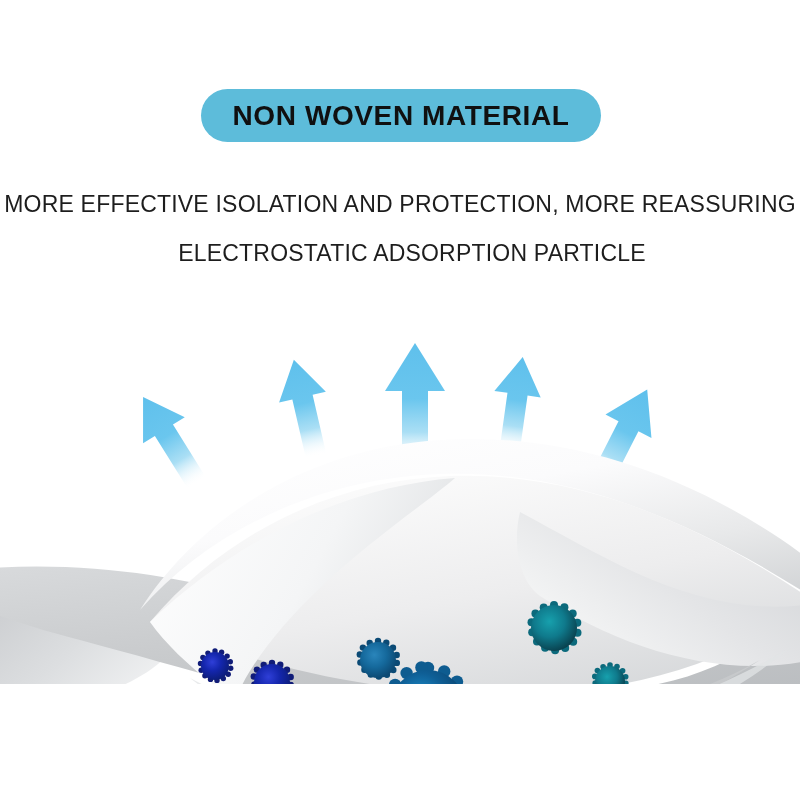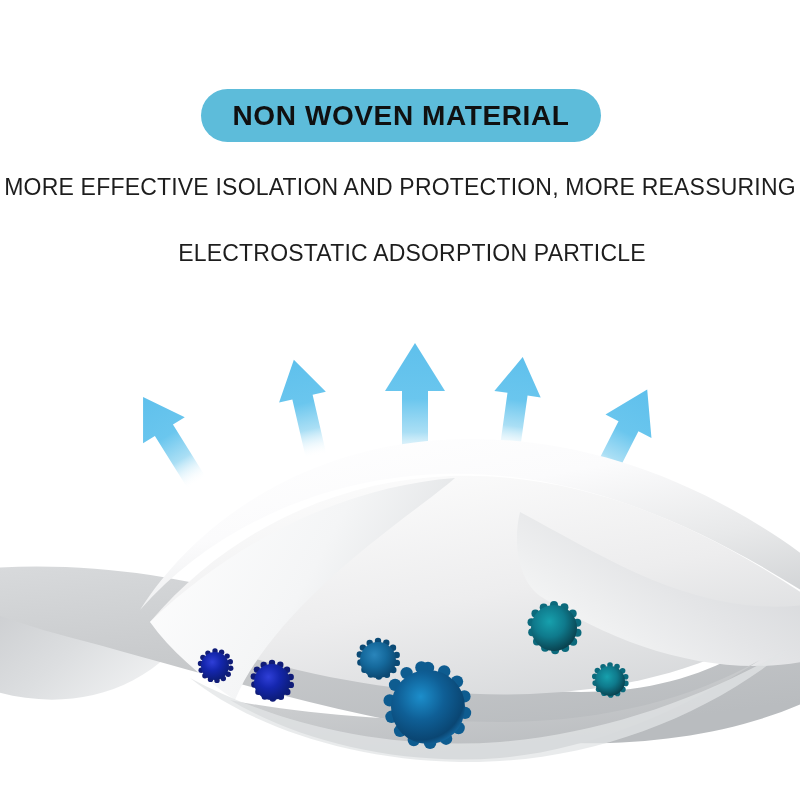--- a/index.html
+++ b/index.html
@@ -3,21 +3,21 @@
 <meta charset="utf-8">
 <style>
   html, body {
     margin: 0;
     padding: 0;
     background: #ffffff;
   }
   #stage {
     position: relative;
     width: 800px;
-    height: 800px;
+    height: 684px;
     background: #ffffff;
     overflow: hidden;
     font-family: "Liberation Sans", sans-serif;
   }
 
   
   #badge {
     position: absolute;
     left: 201px;
     top: 89px;
@@ -43,21 +43,21 @@
   .subline {
     position: absolute;
     width: 100%;
     text-align: center;
     font-family: "Liberation Sans", sans-serif;
     font-size: 23px;
     letter-spacing: 0.2px;
     color: #1d1d1d;
     white-space: nowrap;
   }
-  #subline-1 { top: 174px; }
+  #subline-1 { top: 191px; }
   #subline-2 { top: 240px; padding-left: 12px; }
 
   
   .art-layer {
     position: absolute;
     left: 0;
     top: 0;
     width: 800px;
     height: 800px;
   }

